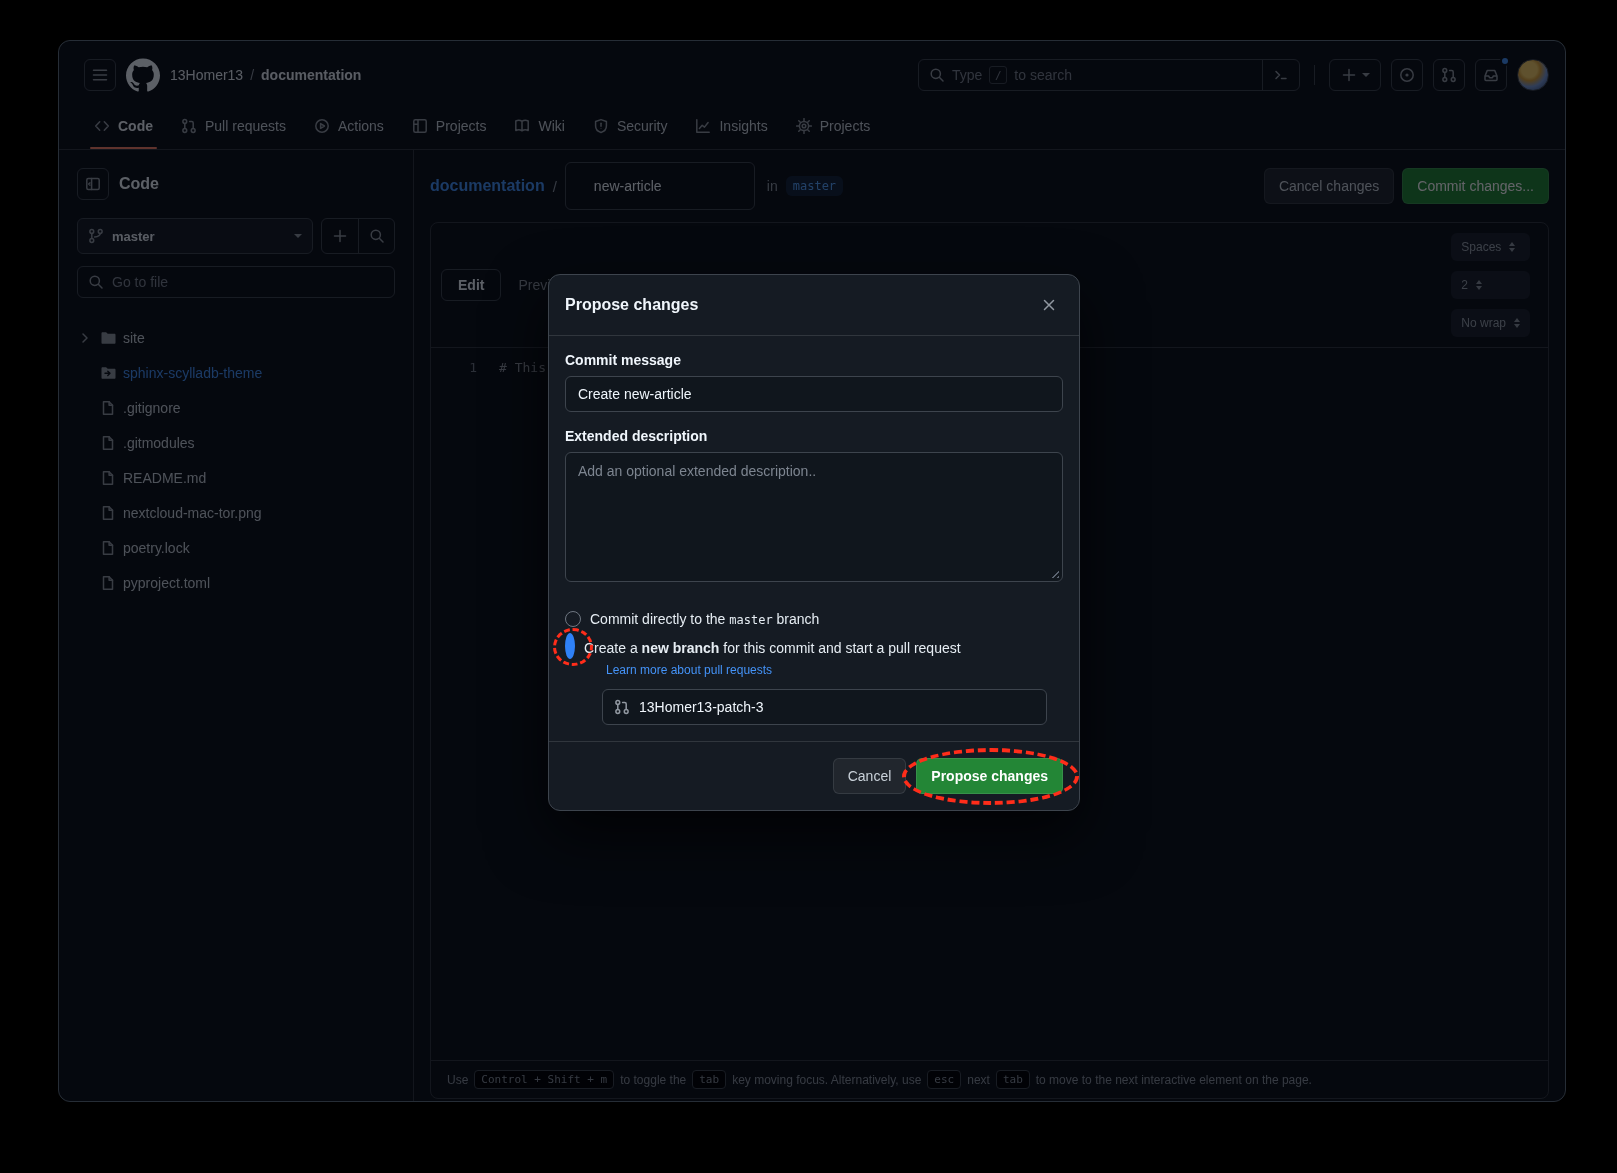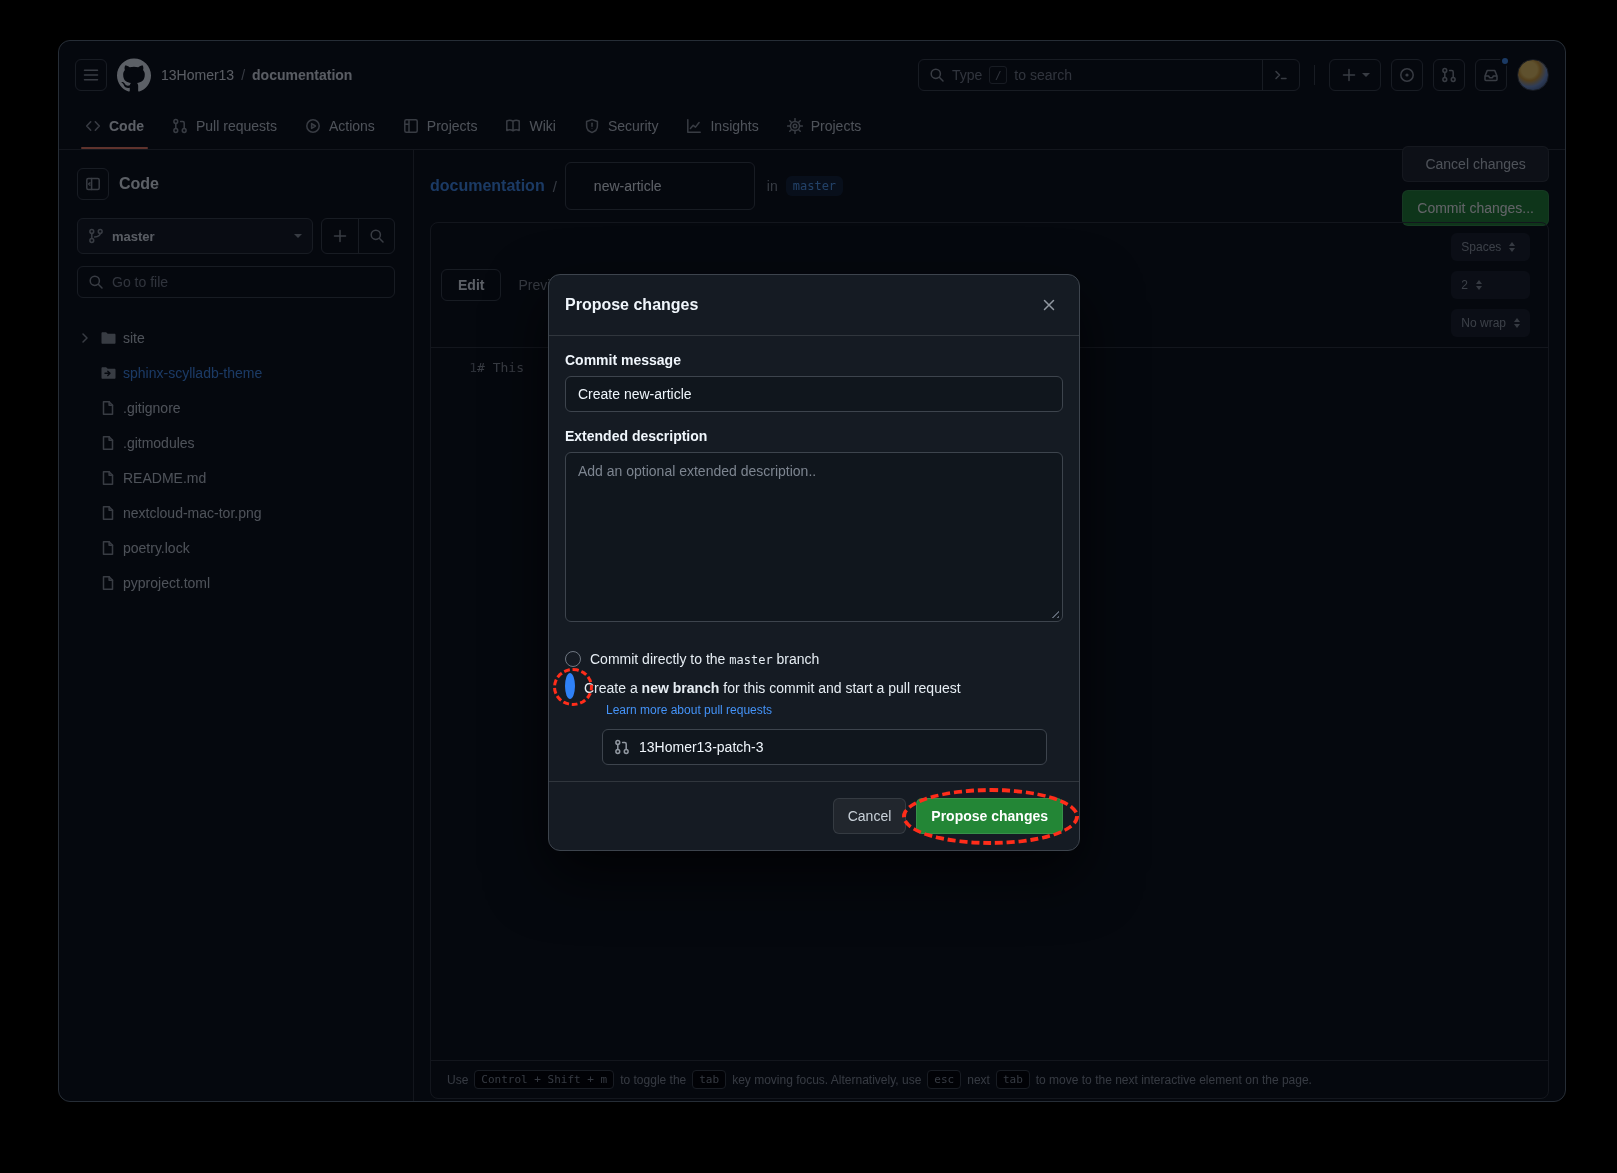--- a/index.html
+++ b/index.html
@@ -14,21 +14,21 @@
   .mono{font-family:"DejaVu Sans Mono","Liberation Mono",monospace;}
   svg{display:block;}
   .ic{width:16px;height:16px;stroke:var(--icon);fill:none;stroke-width:1.5;stroke-linecap:round;stroke-linejoin:round;}
   .ic.fill{fill:var(--icon);stroke:none;}
 
   
   .window{position:absolute;left:58px;top:40px;width:1508px;height:1062px;background:var(--window-bg);
     border:1px solid #262d36;border-radius:12px;display:flex;flex-direction:column;overflow:hidden;}
 
   
-  .hdr{padding:14px 16px 0 16px;flex:0 0 auto;border-bottom:1px solid var(--border);}
+  .hdr{padding:14px 16px 0 25px;flex:0 0 auto;border-bottom:1px solid var(--border);}
   .hdr-row1{display:flex;align-items:center;gap:10px;height:40px;}
   .icon-btn{width:32px;height:32px;border:1px solid var(--border-strong);border-radius:6px;background:transparent;
     display:flex;align-items:center;justify-content:center;position:relative;flex:0 0 auto;}
   .gh-logo{width:34px;height:34px;fill:var(--text-bright);flex:0 0 auto;}
   .crumb{display:flex;align-items:center;gap:7px;font-size:14px;}
   .crumb .owner{color:var(--text);}
   .crumb .sep{color:var(--muted);}
   .crumb .repo{color:var(--text);font-weight:700;}
   .hdr-spacer{flex:1;}
   .searchbox{width:382px;height:32px;border:1px solid var(--border-strong);border-radius:6px;display:flex;
@@ -81,21 +81,21 @@
   .main{flex:1;display:flex;flex-direction:column;padding:16px 16px 0 16px;min-width:0;}
   .bc-row{display:flex;align-items:center;gap:8px;height:40px;flex:0 0 auto;}
   .bc-repo{color:var(--link-blue);font-size:16px;font-weight:600;}
   .bc-sep{color:var(--muted);font-size:15px;}
   .fname-input{width:190px;height:48px;background:transparent;border:1px solid var(--border-strong);
     border-radius:6px;color:var(--text-bright);font-size:14px;padding:0 28px;outline:none;
     font-family:"Liberation Sans","DejaVu Sans",sans-serif;}
   .bc-in{color:var(--muted);margin-left:4px;}
   .branch-badge{font-family:"DejaVu Sans Mono",monospace;font-size:12px;color:#58a6ff;background:var(--badge-blue-bg);
     padding:3px 7px;border-radius:6px;}
-  .bc-actions{margin-left:auto;display:flex;gap:8px;flex-direction:column;}
+  .bc-actions{margin-left:auto;display:flex;gap:8px;}
   .btn{height:36px;border-radius:6px;font-size:14px;font-weight:500;display:flex;align-items:center;
     justify-content:center;padding:0 14px;border:1px solid rgba(240,246,252,0.1);
     font-family:"Liberation Sans","DejaVu Sans",sans-serif;}
   .btn.neutral{background:#21262d;color:#c9d1d9;}
   .btn.green{background:var(--green);color:#fff;}
 
   .panel{flex:1;margin-top:16px;border:1px solid var(--border);border-radius:8px;display:flex;
     flex-direction:column;min-height:0;margin-bottom:2px;}
   .tabbar{display:flex;align-items:center;padding:10px 10px;border-bottom:1px solid var(--border);flex:0 0 auto;}
   .etab{padding:7px 16px;font-size:14px;color:var(--muted);border-radius:6px;border:1px solid transparent;}
@@ -103,21 +103,21 @@
   .tab-controls{margin-left:auto;display:flex;gap:10px;padding-right:8px;flex-direction:column;}
   .mini-select{height:28px;border-radius:6px;background:#1b212a;color:#9aa3ad;font-size:12px;display:flex;
     align-items:center;gap:8px;padding:0 10px;}
   .updown{display:flex;flex-direction:column;gap:2px;}
   .updown i{display:block;width:0;height:0;border-left:3.5px solid transparent;border-right:3.5px solid transparent;}
   .updown .u{border-bottom:4px solid #8b949e;}
   .updown .d{border-top:4px solid #8b949e;}
   .code-area{flex:1;display:flex;padding-top:12px;font-family:"DejaVu Sans Mono","Liberation Mono",monospace;
     font-size:13px;min-height:0;}
   .ln{width:46px;text-align:right;color:#6e7681;flex:0 0 auto;}
-  .code-text{color:#9198a1;white-space:pre;}
+  .code-text{margin-left:22px;color:#9198a1;white-space:pre;}
   .hintbar{flex:0 0 auto;border-top:1px solid var(--border);height:38px;display:flex;align-items:center;
     gap:6px;padding:0 16px;color:#8b949e;font-size:12px;}
   .kbd{font-family:"DejaVu Sans Mono",monospace;font-size:11px;color:#8b949e;border:1px solid var(--border-strong);
     border-radius:4px;padding:2px 6px;background:#000000;}
 
   
   .overlay{position:absolute;inset:0;background:rgba(1,4,9,0.62);border-radius:12px;z-index:5;}
 
   
   .modal{position:absolute;left:489px;top:233px;width:532px;z-index:10;background:var(--modal-bg);
@@ -125,21 +125,21 @@
     display:flex;flex-direction:column;}
   .m-hdr{display:flex;align-items:center;padding:16px 16px;border-bottom:1px solid var(--border);}
   .m-title{font-size:16px;font-weight:700;color:var(--text-bright);flex:1;}
   .m-close{width:28px;height:28px;border-radius:6px;display:flex;align-items:center;justify-content:center;}
   .m-body{padding:16px;}
   .f-label{display:block;font-weight:700;font-size:14px;color:var(--text-bright);margin-bottom:8px;}
   .m-input{width:100%;height:36px;background:#10161d;border:1px solid var(--border-strong);border-radius:6px;
     color:var(--text-bright);font-size:14px;padding:0 12px;outline:none;
     font-family:"Liberation Sans","DejaVu Sans",sans-serif;}
   .m-textarea-wrap{position:relative;}
-  .m-textarea{width:100%;height:170px;background:#10161d;border:1px solid var(--border-strong);border-radius:6px;
+  .m-textarea{width:100%;height:130px;background:#10161d;border:1px solid var(--border-strong);border-radius:6px;
     color:var(--text-bright);font-size:14px;padding:10px 12px;outline:none;resize:none;
     font-family:"Liberation Sans","DejaVu Sans",sans-serif;}
   .m-textarea::placeholder{color:#7d8590;}
   .grip{position:absolute;right:4px;bottom:7px;width:10px;height:10px;
     background:repeating-linear-gradient(135deg,transparent 0 2px,#5a6370 2px 3.5px);
     clip-path:polygon(100% 0,100% 100%,0 100%);}
   .ed-gap{height:16px;}
   .radio-row{display:flex;align-items:flex-start;gap:9px;margin-top:8px;}
   .radio{width:16px;height:16px;border-radius:50%;flex:0 0 auto;margin-top:2px;}
   .radio.off{border:1px solid #6e7681;background:transparent;}

